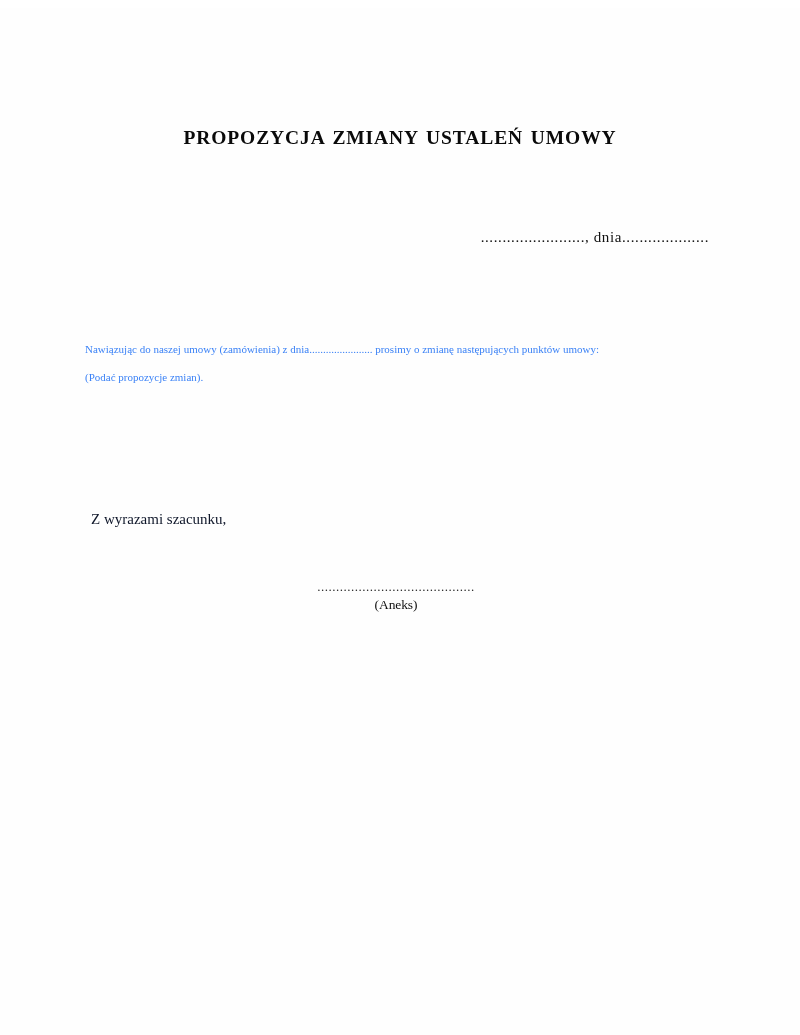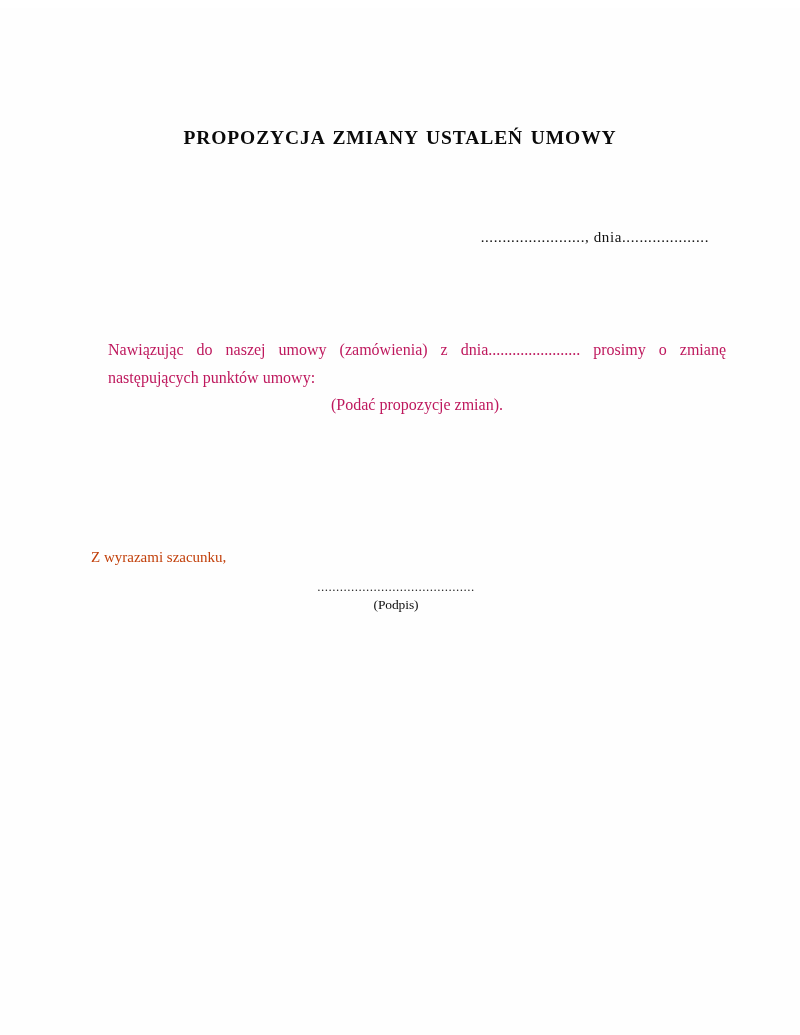--- a/index.html
+++ b/index.html
@@ -56,47 +56,47 @@
   .meta-label {
     letter-spacing: 0.2px;
   }
   .dots {
     letter-spacing: 0.6px;
   }
 
   
   .body-block {
     position: absolute;
-    left: 108px;
+    left: 85px;
     top: 328px;
     width: 618px;
-    font-size: 16px;
+    font-size: 11px;
     line-height: 27.6px;
-    color: #be185d;
+    color: #3b82f6;
   }
   .para {
     margin: 0;
     text-align: justify;
     text-justify: inter-word;
   }
   .para.flush {
-    text-align: center;
+    text-align: left;
   }
   .para + .para {
     margin-top: 0;
   }
 
   
   .closing {
     position: absolute;
     left: 91px;
-    top: 536px;
+    top: 498px;
     font-size: 15px;
     line-height: 27.6px;
-    color: #c2410c;
+    color: #0f172a;
     white-space: nowrap;
   }
 
   
   .signature {
     position: absolute;
     left: 236px;
     top: 572px;
     width: 320px;
     text-align: center;
@@ -130,16 +130,16 @@
 
   <div class="body-block">
     <p class="para">Nawiązując do naszej umowy (zamówienia) z dnia....................... prosimy o zmianę następujących punktów umowy:</p>
     <p class="para flush">(Podać propozycje zmian).</p>
   </div>
 
   <div class="closing">Z wyrazami szacunku,</div>
 
   <div class="signature">
     <div class="sig-rule">..........................................</div>
-    <div class="sig-caption">(Podpis)</div>
+    <div class="sig-caption">(Aneks)</div>
   </div>
 
 </div>
 
 </body></html>

